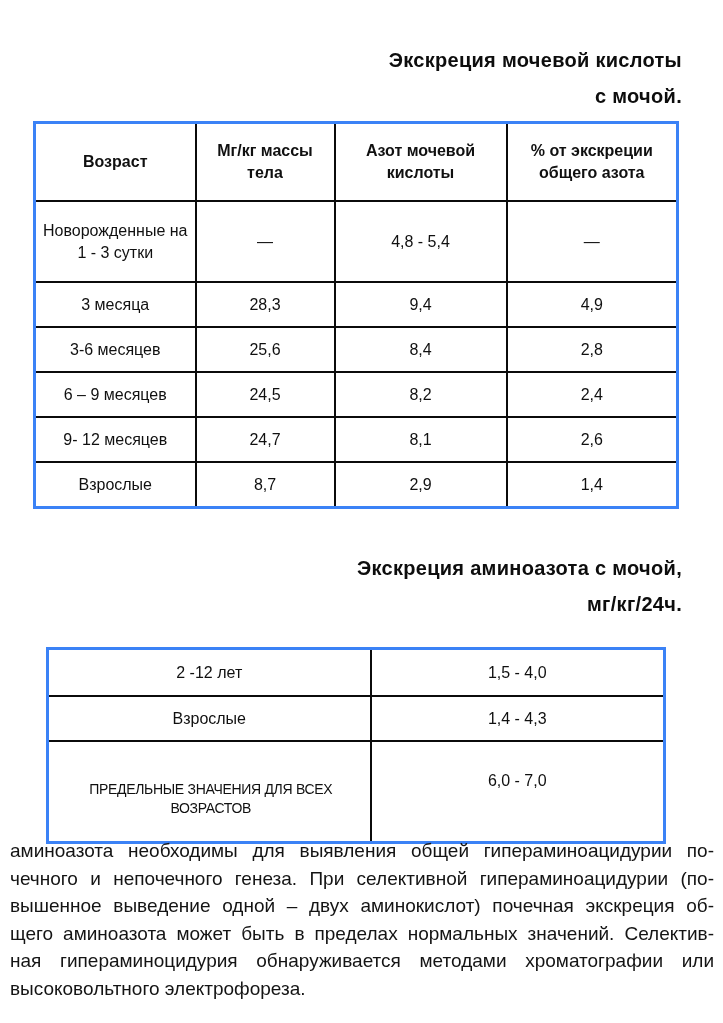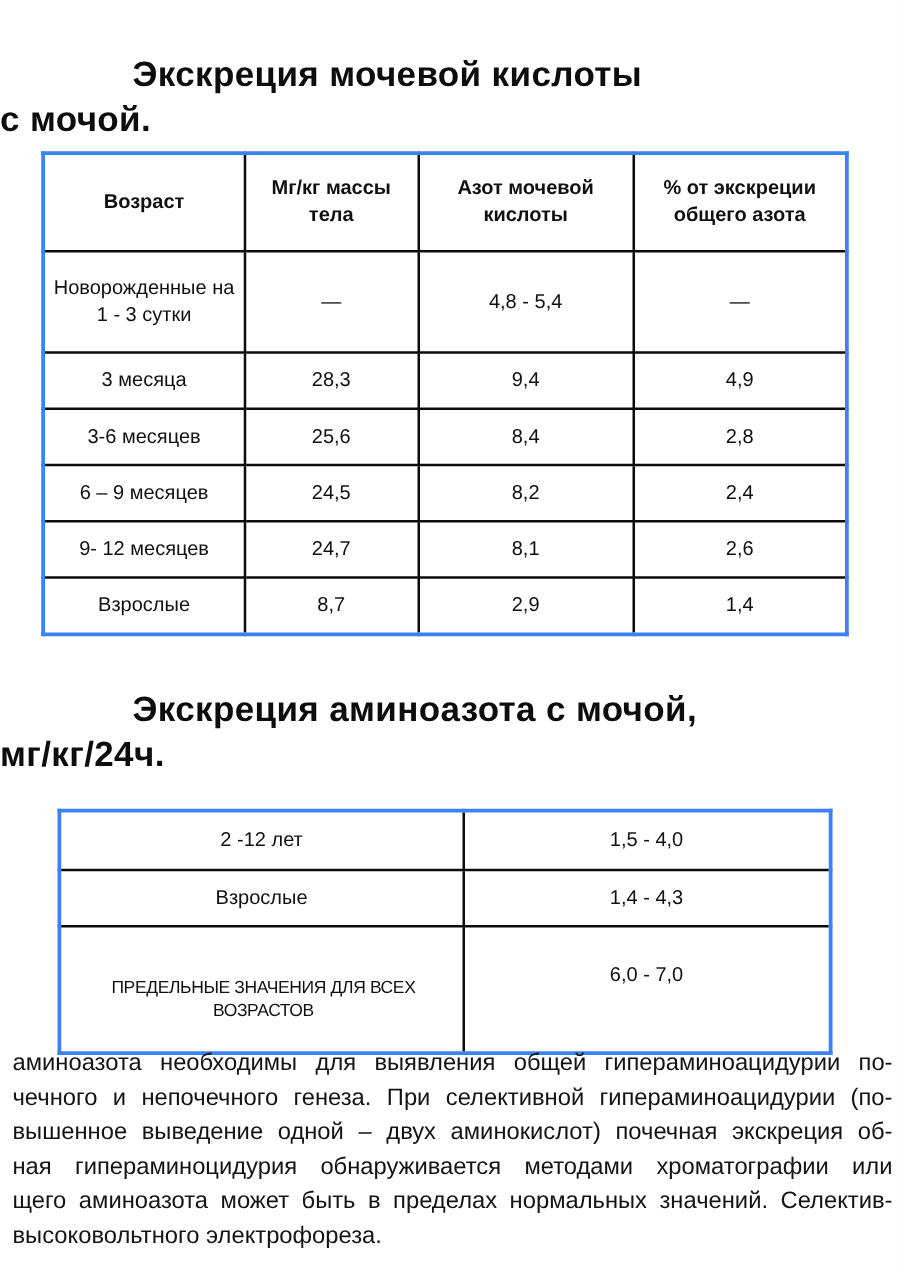--- a/index.html
+++ b/index.html
@@ -14,23 +14,23 @@
     background: #ffffff;
     color: #111111;
     overflow: hidden;
   }
 
   
   .doc-title {
     position: absolute;
     left: 0;
     width: 682px;
-    text-align: left;
+    text-align: right;
     font-weight: bold;
-    font-size: 28px;
+    font-size: 20px;
     line-height: 36px;
     letter-spacing: 0.3px;
     color: #0d0d0d;
   }
   .doc-title .shift {
     display: block;
     padding-left: 106px; 
   }
   .doc-title .center-line { display: block; }
 
@@ -182,18 +182,18 @@
       <td class="limits-label">ПРЕДЕЛЬНЫЕ ЗНАЧЕНИЯ ДЛЯ ВСЕХ ВОЗРАСТОВ</td>
       <td class="limits-value">6,0 - 7,0</td>
     </tr>
   </tbody>
     </table>
 
   <div id="note">
     <div class="jline">аминоазота необходимы для выявления общей гипераминоацидурии по-</div>
     <div class="jline">чечного и непочечного генеза. При селективной гипераминоацидурии (по-</div>
     <div class="jline">вышенное выведение одной – двух аминокислот) почечная экскреция об-</div>
+    <div class="jline">щего аминоазота может быть в пределах нормальных значений. Селектив-</div>
     <div class="jline">ная гипераминоцидурия обнаруживается методами хроматографии или</div>
-    <div class="jline">щего аминоазота может быть в пределах нормальных значений. Селектив-</div>
     <div class="last-line">высоковольтного электрофореза.</div>
   </div>
 
 </div>
 
 </body></html>

